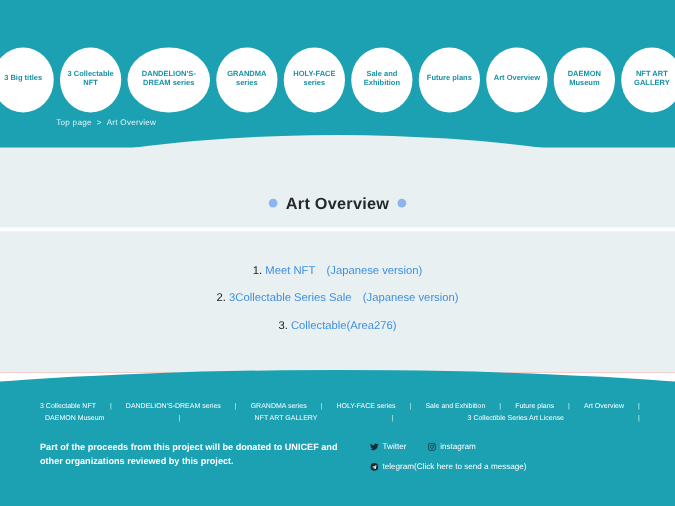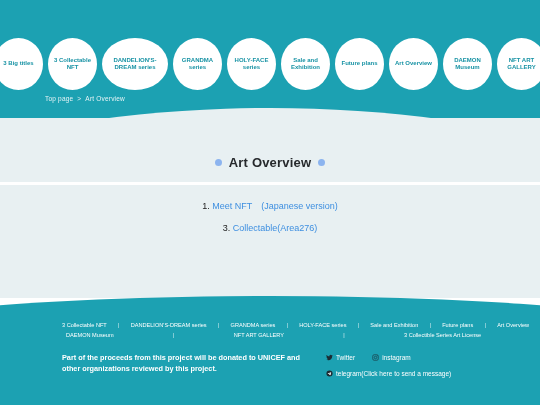--- a/index.html
+++ b/index.html
@@ -123,21 +123,21 @@
     position: absolute;
     left: 0;
     top: 64px;
     width: 540px;
     height: 3px;
     background: #ffffff;
   }
   .link-list {
     position: absolute;
     left: 0;
-    top: 84px;
+    top: 94px;
     width: 540px;
     margin: 0;
     padding: 0;
     list-style: none;
     text-align: center;
   }
   .link-list li {
     font-size: 9px;
     color: #1b1b1b;
     line-height: 1;
@@ -182,21 +182,20 @@
   }
 
   .footer-content {
     position: absolute;
     z-index: 4;
     left: 0;
     top: 318px;
     width: 460px;
     height: 87px;
     color: #ffffff;
-    margin-left: 30px;
   }
   .footer-links {
     position: absolute;
     left: 32px;
     top: 2px;
     width: 480px;
     font-size: 5.6px;
     line-height: 10px;
     color: #ffffff;
   }
@@ -297,20 +296,21 @@
     <a>Top page</a><span class="sep">&gt;</span><span>Art Overview</span>
   </div>
 
   <section class="main-section">
     <h1 class="page-title">
       <span class="title-dot"></span><span>Art Overview</span><span class="title-dot"></span>
     </h1>
     <div class="title-rule"></div>
     <ol class="link-list" id="link-list">
         <li><span class="num">1.</span> <a>Meet NFT</a><span class="gap"></span><a>(Japanese version)</a></li>
+        <li><span class="num">2.</span> <a>3Collectable Series Sale</a><span class="gap"></span><a>(Japanese version)</a></li>
         <li><span class="num">3.</span> <a>Collectable(Area276)</a></li>
       </ol>
   </section>
 
   <div class="footer-white"></div>
   <div class="footer-band"></div>
   <div class="footer-curve"></div>
 
   <footer class="footer-content">
     <div class="footer-links">

